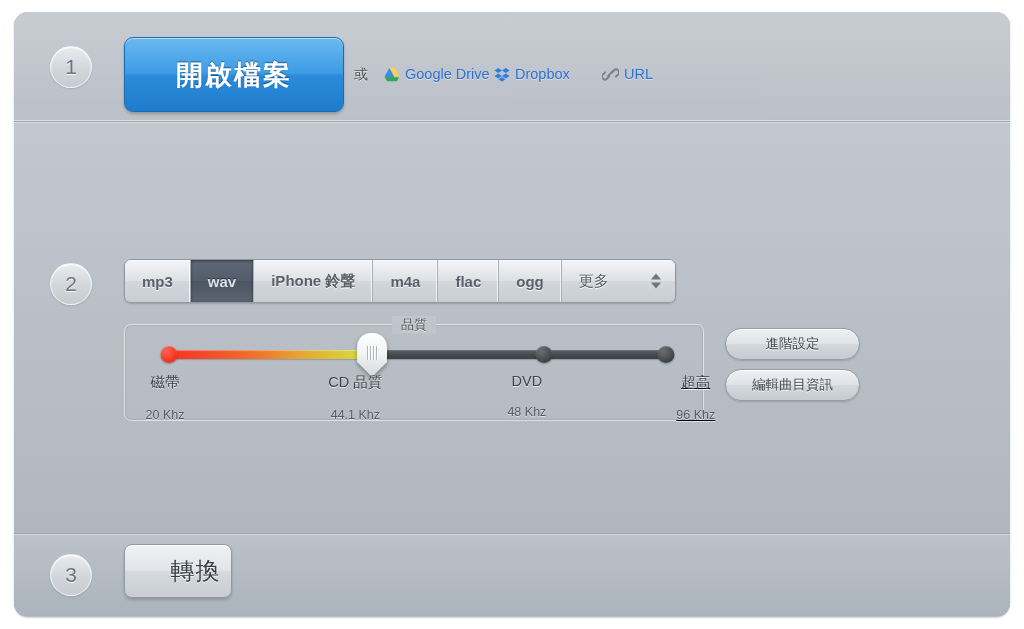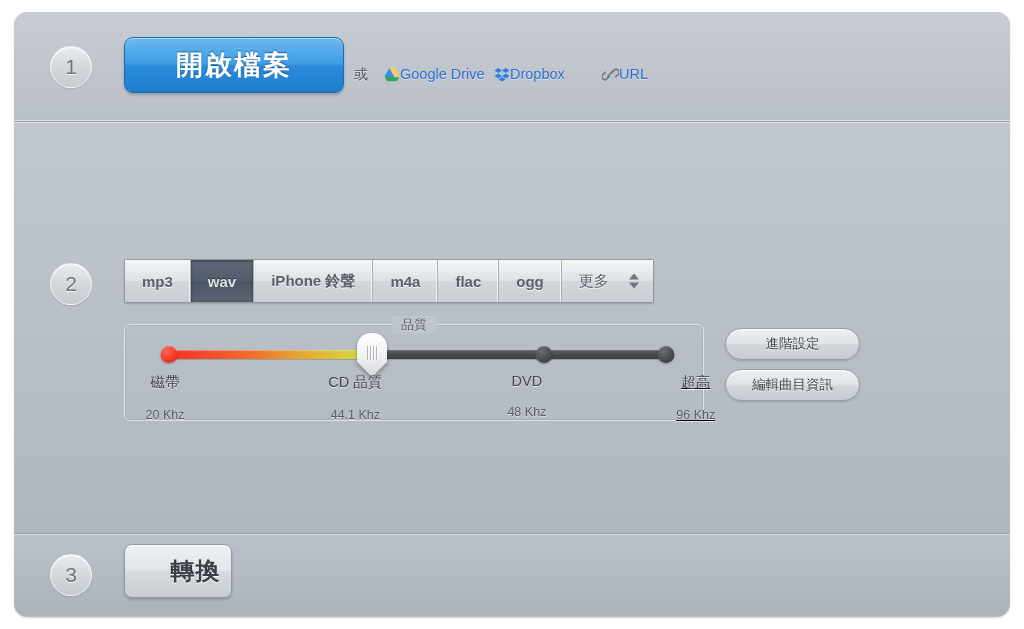--- a/index.html
+++ b/index.html
@@ -81,21 +81,21 @@
   }
 
   
   #badge1 { left: 36px; top: 34px; }
 
   .open-file-btn {
     position: absolute;
     left: 110px;
     top: 25px;
     width: 220px;
-    height: 56px;
+    height: 75px;
     border-radius: 9px;
     border: 1px solid #1a6cb0;
     background: linear-gradient(to bottom, #6ab9ef 0%, #3d9ce4 48%, #2b8ad9 52%, #1f7ccd 100%);
     box-shadow: inset 0 1px 0 rgba(255,255,255,0.55), 0 2px 3px rgba(0,0,0,0.22);
     color: #ffffff;
     font-size: 27px;
     font-weight: bold;
     letter-spacing: 2px;
     text-shadow: 0 -1px 1px rgba(0,40,80,0.55);
     cursor: pointer;
@@ -111,20 +111,21 @@
     font-size: 14px;
     color: #4b5059;
     text-shadow: 0 1px 0 rgba(255,255,255,0.6);
   }
 
   .svc-link {
     position: absolute;
     top: 54px;
     display: flex;
     align-items: center;
+    gap: 5px;
     font-size: 14.5px;
     color: #2f6fd0;
     text-decoration: none;
     cursor: pointer;
     text-shadow: 0 1px 0 rgba(255,255,255,0.45);
   }
   #svc-gdrive { left: 370px; }
   #svc-dropbox { left: 480px; }
   #svc-url    { left: 588px; }
 
@@ -133,21 +134,21 @@
   
   #badge2 { left: 36px; top: 140px; }
 
   .format-tabs {
     position: absolute;
     left: 110px;
     top: 136px;
     height: 44px;
     display: flex;
     border: 1px solid #9198a2;
-    border-radius: 2px;
+    border-radius: 7px;
     overflow: hidden;
     box-shadow: inset 0 1px 0 rgba(255,255,255,0.85), 0 1px 2px rgba(0,0,0,0.18);
     background: linear-gradient(to bottom, #f4f5f7 0%, #dde0e4 50%, #d3d7dc 51%, #c9ced4 100%);
   }
 
   .fmt-tab {
     display: flex;
     align-items: center;
     justify-content: center;
     padding: 0 17px;
@@ -160,21 +161,21 @@
     cursor: pointer;
     background: linear-gradient(to bottom, #f4f5f7 0%, #dde0e4 50%, #d3d7dc 51%, #c9ced4 100%);
   }
   .fmt-tab.selected {
     background: linear-gradient(to bottom, #5e6876 0%, #525c6a 50%, #4b5564 51%, #5a6472 100%);
     color: #dfe3e8;
     text-shadow: 0 -1px 0 rgba(0,0,0,0.55);
     box-shadow: inset 0 1px 3px rgba(0,0,0,0.45);
   }
   .fmt-more {
-    padding-right: 44px;
+    padding-right: 66px;
     border-right: none;
     box-shadow: none;
     position: relative;
     font-weight: normal;
     font-size: 15px;
     text-align: right;
   }
   .stepper-arrows {
     position: absolute;
     right: 14px;
@@ -341,21 +342,21 @@
     position: absolute;
     left: 110px;
     top: 9px;
     width: 108px;
     height: 54px;
     border-radius: 8px;
     border: 1px solid #9399a3;
     background: linear-gradient(to bottom, #eff1f3 0%, #e2e5e9 48%, #d6dade 52%, #c8cdd3 100%);
     box-shadow: inset 0 1px 0 rgba(255,255,255,0.92), 0 2px 3px rgba(0,0,0,0.18);
     font-size: 24px;
-    font-weight: bold;
+    font-weight: normal;
     letter-spacing: 1px;
     color: #3a3f47;
     text-shadow: 0 1px 0 rgba(255,255,255,0.8);
     cursor: pointer;
     display: flex;
     align-items: center;
     justify-content: center;
     padding-left: 35px;
   }
 </style>

